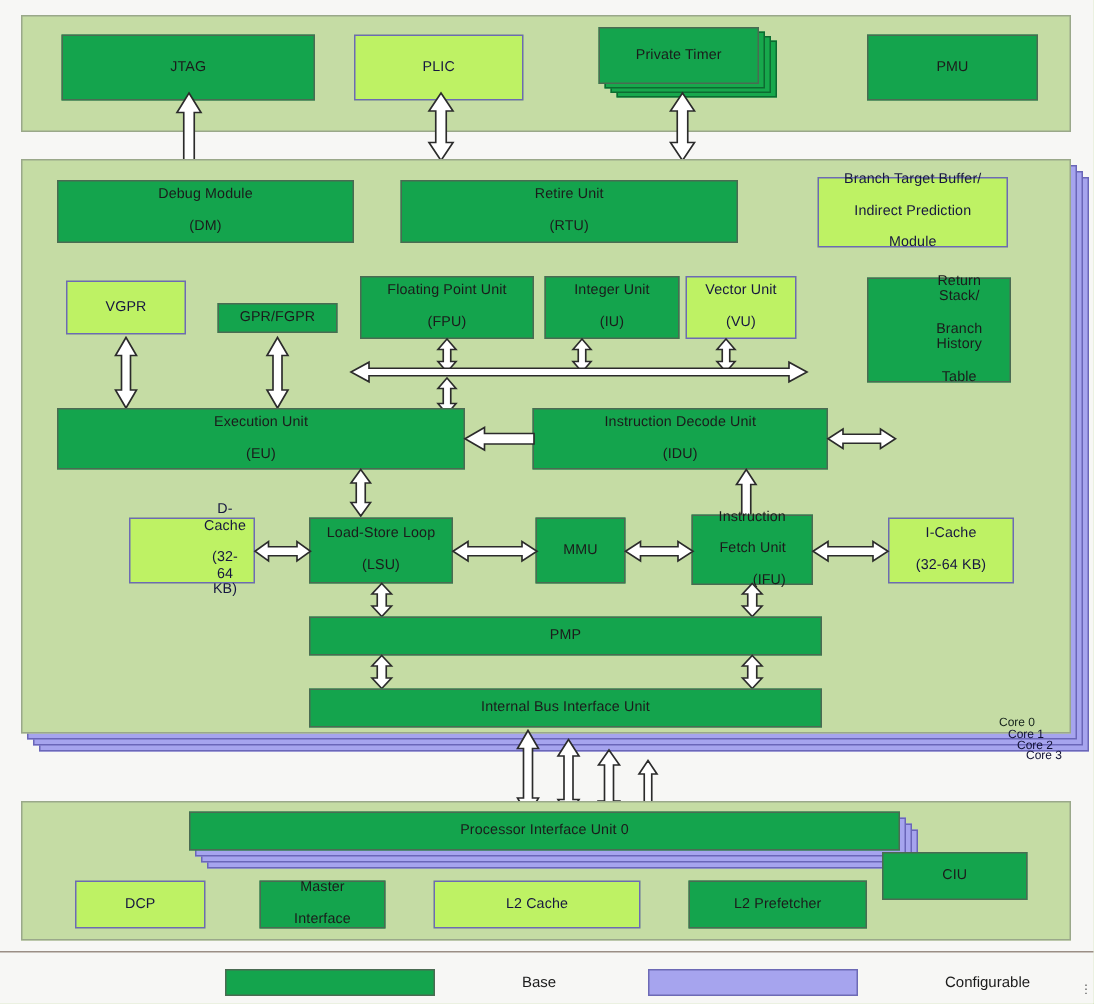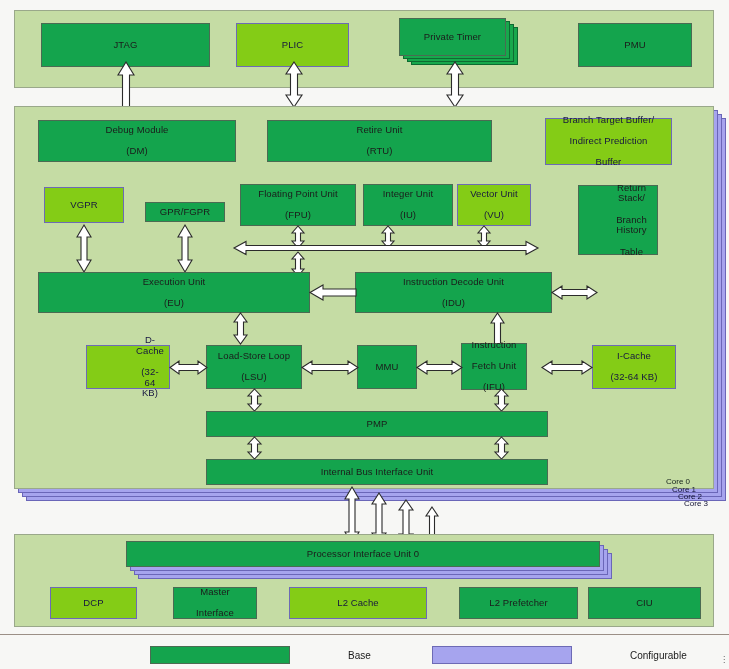--- a/index.html
+++ b/index.html
@@ -9,21 +9,21 @@
   #canvas{position:absolute;left:0;top:0;width:729px;height:669px;}
 
   .panel{position:absolute;background:#c5dca4;border:1px solid #9aa88a;box-sizing:border-box;}
   .stacklayer{position:absolute;background:#a6a4ee;border:1px solid #6a66b8;box-sizing:border-box;}
   .stacklayer-green{position:absolute;background:#17a84c;border:1px solid #0d6b31;box-sizing:border-box;}
 
   .box{position:absolute;box-sizing:border-box;display:flex;align-items:center;
        justify-content:center;text-align:center;line-height:1.12;
        font-size:9.5px;letter-spacing:.1px;}
   .box.green{background:#14a44d;border:1px solid #4a6b52;color:#1b1b1b;}
-  .box.purple{background:#84cc16;border:1px solid #6d6ab5;color:#161640;}
+  .box.purple{background:#bef264;border:1px solid #6d6ab5;color:#161640;}
   .box span{display:block;padding:0 3px;}
 
   
   .arr{position:absolute;}
   .arr svg{display:block;overflow:visible;}
   .apath{fill:#ffffff;stroke:#2b2b2b;stroke-width:1.1;stroke-linejoin:miter;}
 
   .corelbl{position:absolute;font-size:8px;color:#14201a;white-space:nowrap;}
   .corelbl.onpurple{color:#111133;}
 
@@ -100,21 +100,21 @@
     <span>
       <span>Retire Unit</span><br>
       <span>(RTU)</span>
     </span>
   </div>
 
   <div class="box purple" style="left:545px;top:118px;width:127px;height:47px;">
     <span>
       <span>Branch Target Buffer/</span><br>
       <span>Indirect Prediction</span><br>
-      <span>Buffer</span>
+      <span>Module</span>
     </span>
   </div>
 
   <div class="box purple" style="left:44px;top:187px;width:80px;height:36px;">
     <span>VGPR</span>
   </div>
 
   <div class="box green" style="left:145px;top:202px;width:80px;height:20px;text-align:right;">
     <span>GPR/FGPR</span>
   </div>
@@ -133,21 +133,21 @@
     </span>
   </div>
 
   <div class="box purple" style="left:457px;top:184px;width:74px;height:42px;">
     <span>
       <span>Vector Unit</span><br>
       <span>(VU)</span>
     </span>
   </div>
 
-  <div class="box green" style="left:578px;top:185px;width:80px;height:70px;padding-left:27px;">
+  <div class="box green" style="left:578px;top:185px;width:96px;height:70px;padding-left:27px;">
     <span>
       <span>Return Stack/</span><br>
       <span>Branch History</span><br>
       <span>Table</span>
     </span>
   </div>
 
   <div class="arr" style="left:76px;top:225px;">
     <svg width="16" height="47" viewBox="0 0 16 47">
       <path class="apath" d="M8 0 L15 12 L11 12 L11 35 L15 35 L8 47 L1 35 L5 35 L5 12 L1 12 Z"></path>
@@ -236,21 +236,21 @@
     <span>
       <span>Load-Store Loop</span><br>
       <span>(LSU)</span>
     </span>
   </div>
 
   <div class="box green" style="left:357px;top:345px;width:60px;height:44px;">
     <span>MMU</span>
   </div>
 
-  <div class="box green" style="left:461px;top:343px;width:66px;height:47px;">
+  <div class="box green" style="left:461px;top:343px;width:81px;height:47px;text-align:right;">
     <span>
       <span>Instruction</span><br>
       <span>Fetch Unit</span><br>
       <span>(IFU)</span>
     </span>
   </div>
 
   <div class="box purple" style="left:592px;top:345px;width:84px;height:44px;">
     <span>
       <span>I-Cache</span><br>
@@ -351,21 +351,21 @@
   </div>
 
   <div class="box purple" style="left:289px;top:587px;width:138px;height:32px;">
     <span>L2 Cache</span>
   </div>
 
   <div class="box green" style="left:459px;top:587px;width:119px;height:32px;">
     <span>L2 Prefetcher</span>
   </div>
 
-  <div class="box green" style="left:588px;top:587px;width:113px;height:32px;">
+  <div class="box green" style="left:588px;top:568px;width:97px;height:32px;">
     <span>CIU</span>
   </div>
 
   <div class="hr-sep" style="left:0px;top:634px;width:729px;"></div>
 
   <div class="legend-sw green" style="left:150px;top:646px;width:140px;height:18px;"></div>
   <div class="legend-tx" style="left:308px;top:650px;">Base</div>
 
   <div class="legend-sw purple" style="left:432px;top:646px;width:140px;height:18px;"></div>
   <div class="legend-tx" style="left:590px;top:650px;">Configurable</div>

